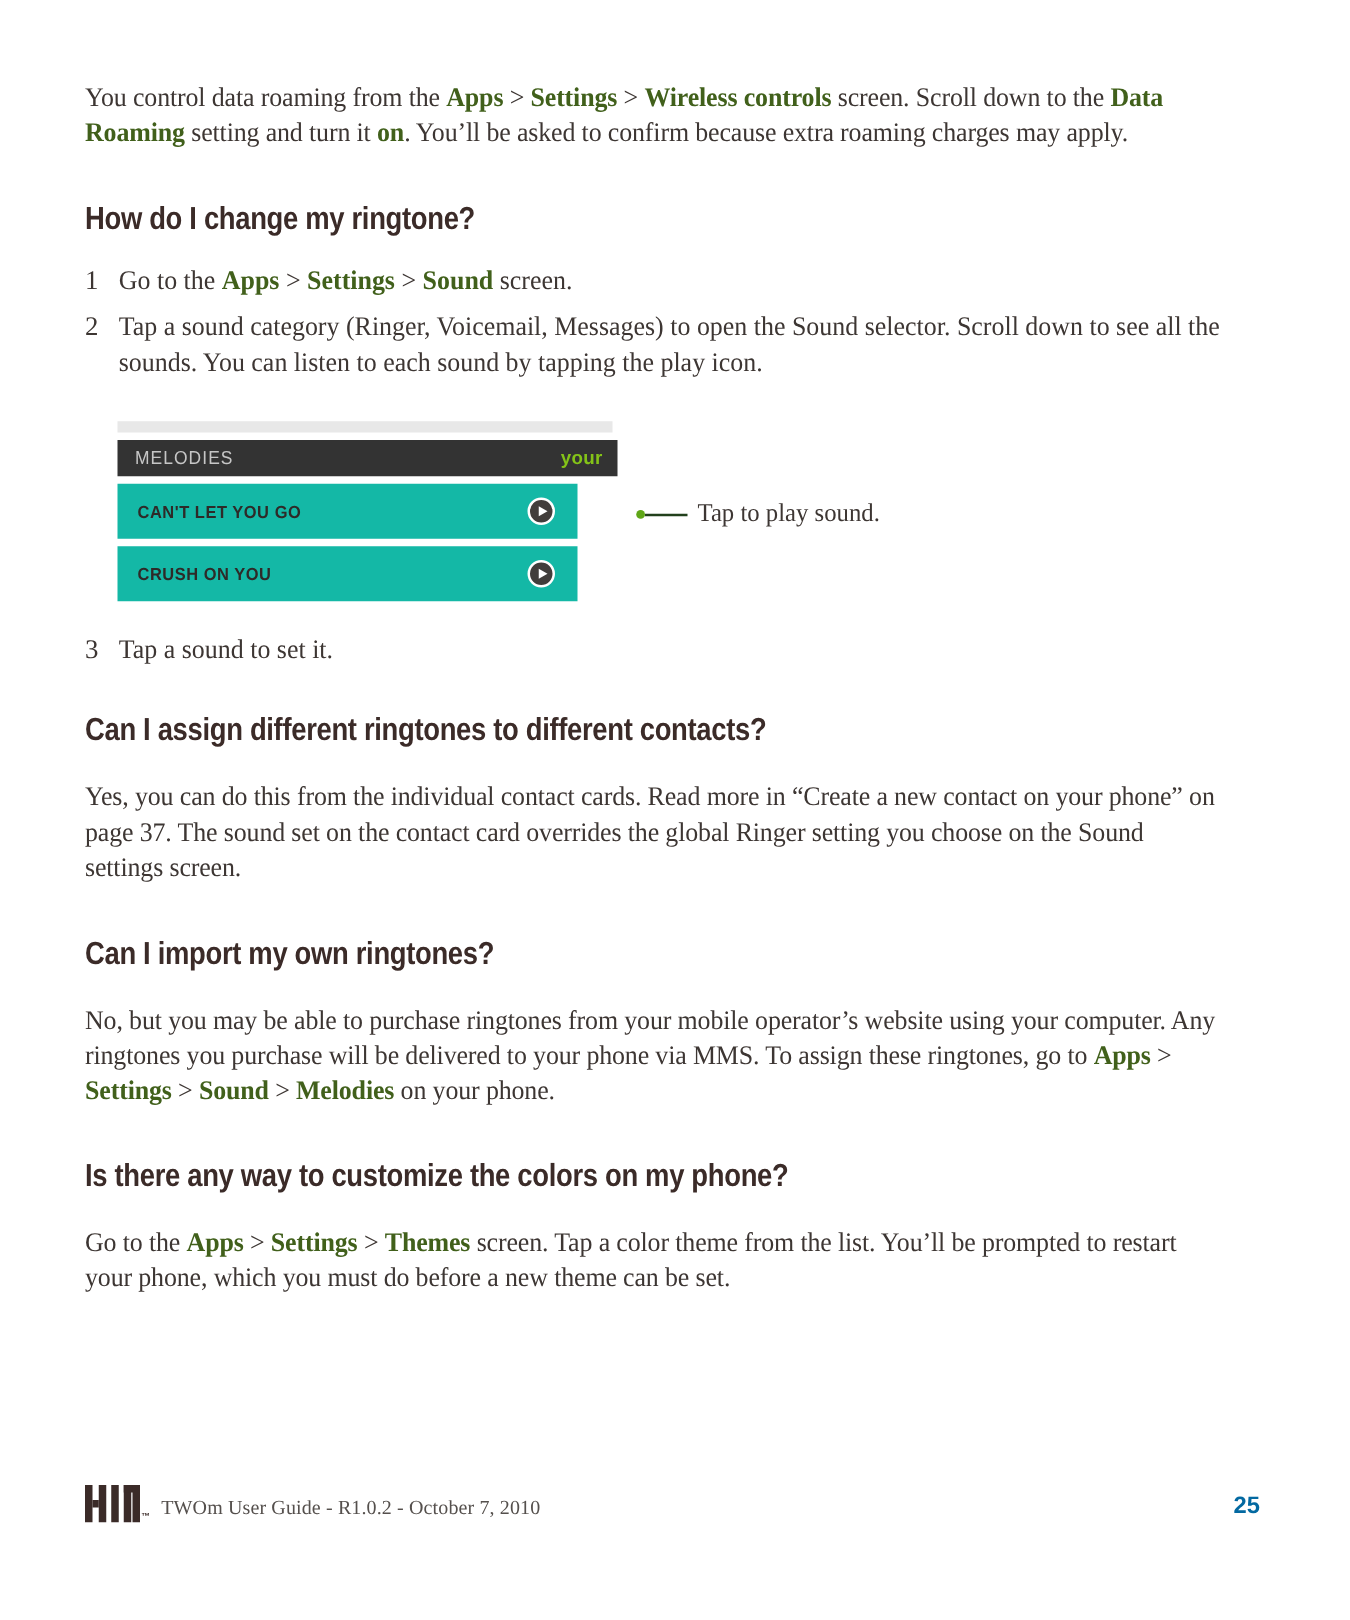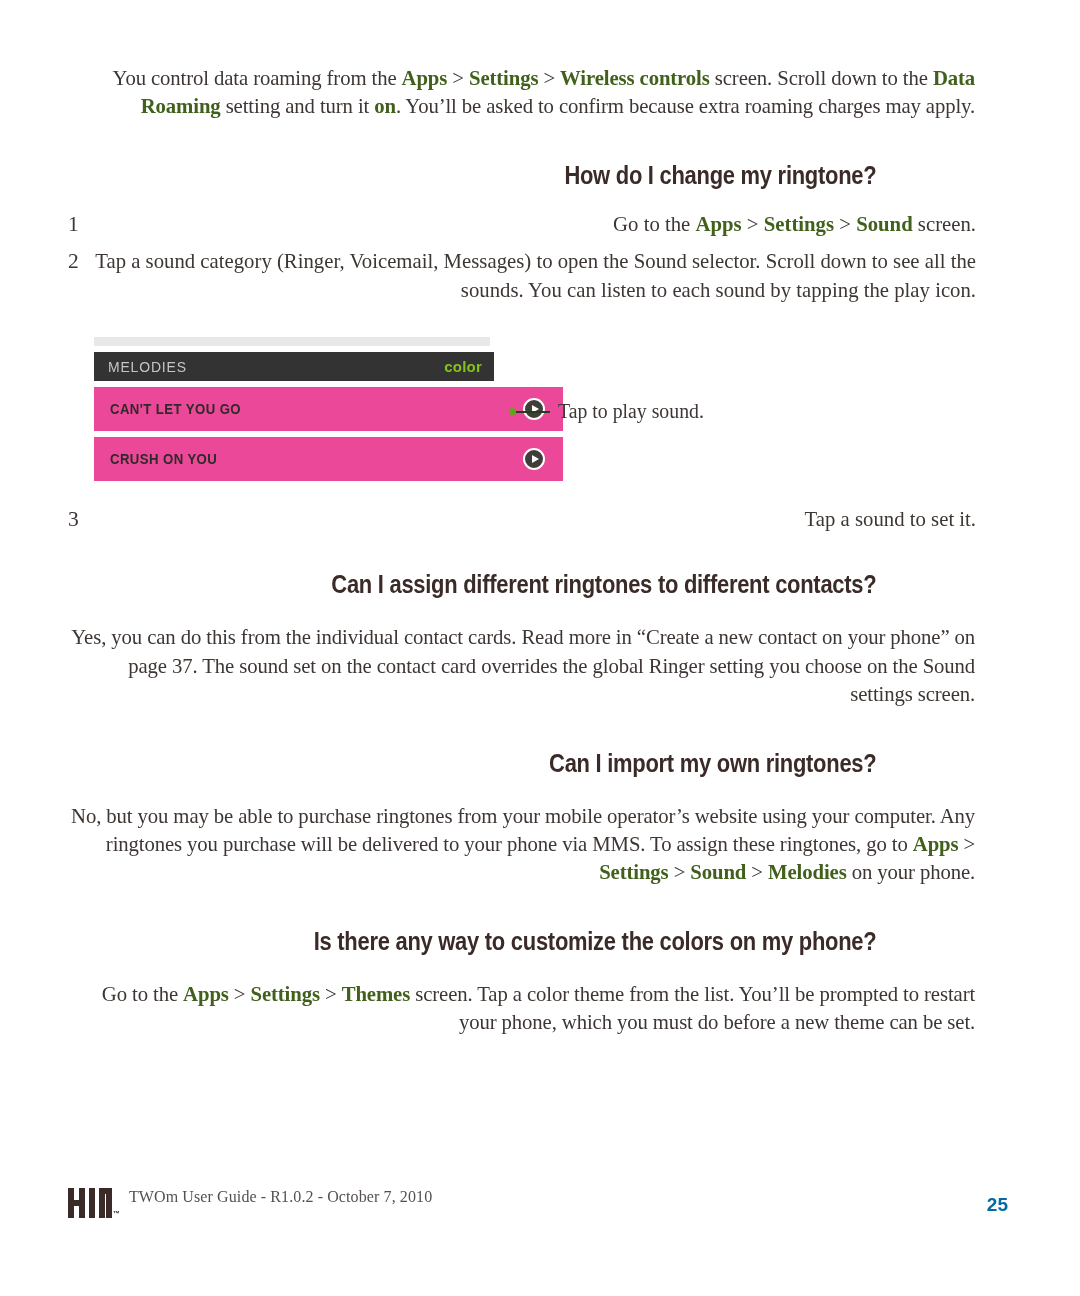--- a/index.html
+++ b/index.html
@@ -21,21 +21,20 @@
     left: 0; top: 0;
     width: 1080px;
     height: 1296px;
   }
 
   .content {
     position: absolute;
     left: 68px;
     top: 64px;
     width: 940px;
-    text-align: right;
   }
 
   
   p.body {
     font-family: "Liberation Serif", "DejaVu Serif", serif;
     font-size: 21.5px;
     line-height: 28.4px;
     color: #3d3633;
     margin: 0 0 10px 0;
     letter-spacing: -0.12px;
@@ -124,23 +123,23 @@
     transform-origin: left center;
   }
   .mel-hide {
     font-family: "Liberation Sans Narrow", "Liberation Sans", "DejaVu Sans", sans-serif;
     font-size: 15px;
     font-weight: bold;
     color: #84c318;
     letter-spacing: 0.2px;
   }
   .mel-row {
-    width: 469px;
+    width: 368px;
     height: 44px;
-    background: #ec4899;
+    background: #14b8a6;
     margin-top: 6px;
     display: flex;
     align-items: center;
     justify-content: space-between;
     box-sizing: border-box;
     padding: 0 18px 0 16px;
     position: relative;
   }
   .mel-row-label {
     font-family: "Liberation Sans Narrow", "Liberation Sans", "DejaVu Sans", sans-serif;
@@ -207,20 +206,21 @@
     position: absolute;
     left: 68px;
     top: 1188px;
     width: 940px;
     display: flex;
     align-items: flex-end;
     justify-content: space-between;
   }
   .footer-left {
     display: flex;
+    align-items: flex-end;
   }
   .kin-logo {
     display: flex;
     align-items: flex-end;
     margin-right: 4px;
   }
   .kin-mark {
     display: block;
   }
   .kin-tm {
@@ -278,21 +278,21 @@
     </ol>
 
     <div class="sp-24"></div>
 
     <div class="figure">
 
       <div class="scroll-hint"></div>
 
       <div class="mel-header">
         <span class="mel-title">MELODIES</span>
-        <span class="mel-hide">color</span>
+        <span class="mel-hide">your</span>
       </div>
 
       <div class="mel-row">
         <span class="mel-row-label">CAN'T LET YOU GO</span>
         <span class="play-btn">
           <span class="play-tri"></span>
         </span>
         <span class="callout">
           <span class="callout-dot"></span>
           <span class="callout-line"></span>

